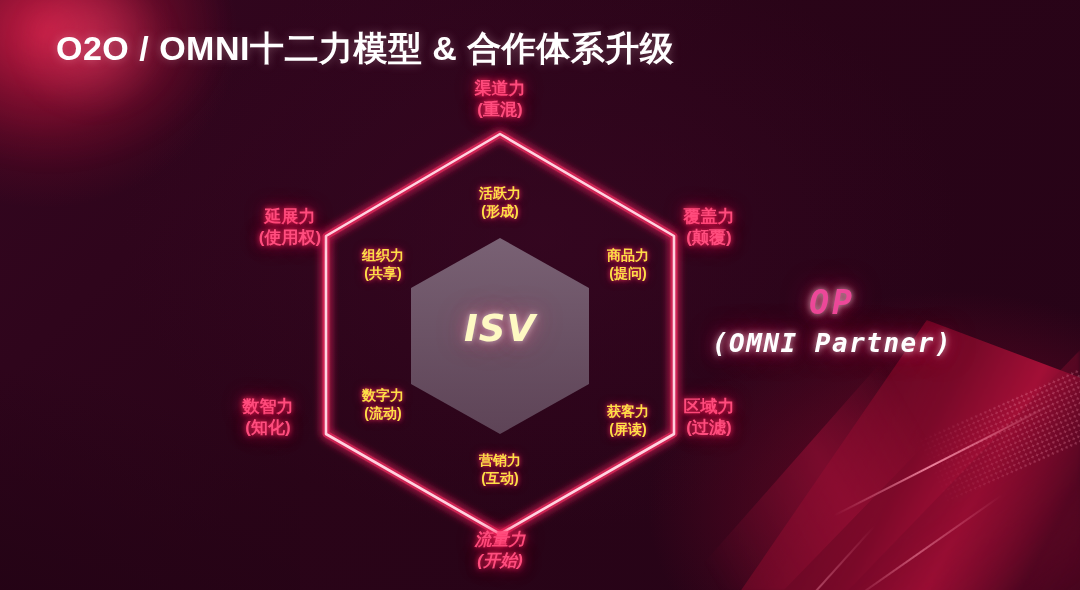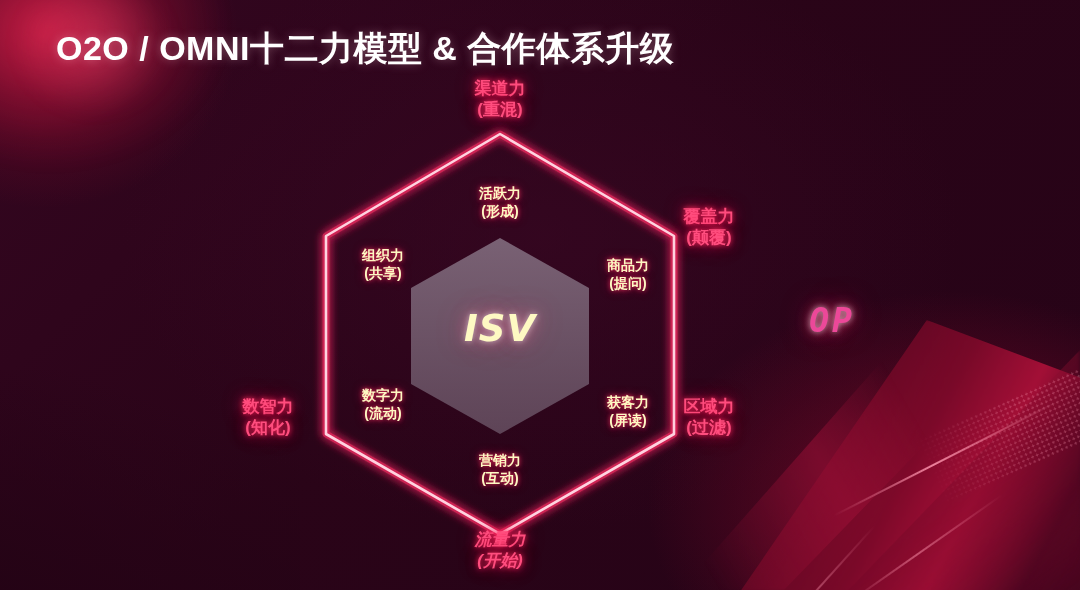--- a/index.html
+++ b/index.html
@@ -123,21 +123,21 @@
     white-space: nowrap;
     transform: translate(-50%, -50%);
     text-shadow:
       0 0 5px rgba(255,40,95,0.95),
       0 0 12px rgba(255,30,90,0.65),
       0 0 22px rgba(255,20,80,0.4);
   }
   .ilabel {
     position: absolute;
     text-align: center;
-    color: #fef9c3;
+    color: #fde047;
     font-size: 14px;
     font-weight: 700;
     line-height: 1.25;
     white-space: nowrap;
     transform: translate(-50%, -50%);
     text-shadow:
       0 0 4px rgba(255,50,100,0.9),
       0 0 10px rgba(255,30,90,0.55);
   }
   .isv {
@@ -255,46 +255,51 @@
       <div>(过滤)</div>
     </div>
     <div class="vlabel" style="left:500px; top:551px;font-style:italic;">
       <div>流量力</div>
       <div>(开始)</div>
     </div>
     <div class="vlabel" style="left:268px; top:418px;">
       <div>数智力</div>
       <div>(知化)</div>
     </div>
+    <div class="vlabel" style="left:290px; top:228px;">
+      <div>延展力</div>
+      <div>(使用权)</div>
+    </div>
 
     <div class="ilabel" style="left:500px; top:202px;">
       <div>活跃力</div>
       <div>(形成)</div>
     </div>
-    <div class="ilabel" style="left:628px; top:274px;">
+    <div class="ilabel" style="left:628px; top:264px;">
       <div>商品力</div>
       <div>(提问)</div>
     </div>
-    <div class="ilabel" style="left:628px; top:411px;">
+    <div class="ilabel" style="left:628px; top:420px;">
       <div>获客力</div>
       <div>(屏读)</div>
     </div>
     <div class="ilabel" style="left:500px; top:469px;">
       <div>营销力</div>
       <div>(互动)</div>
     </div>
     <div class="ilabel" style="left:383px; top:404px;">
       <div>数字力</div>
       <div>(流动)</div>
     </div>
     <div class="ilabel" style="left:383px; top:264px;">
       <div>组织力</div>
       <div>(共享)</div>
     </div>
 
     <div class="isv">ISV</div>
 
     <div class="op-block">
       <div class="op-main">OP</div>
+      <div class="op-sub">(OMNI Partner)</div>
     </div>
 
   </div>
 </div>
 
 </body></html>

